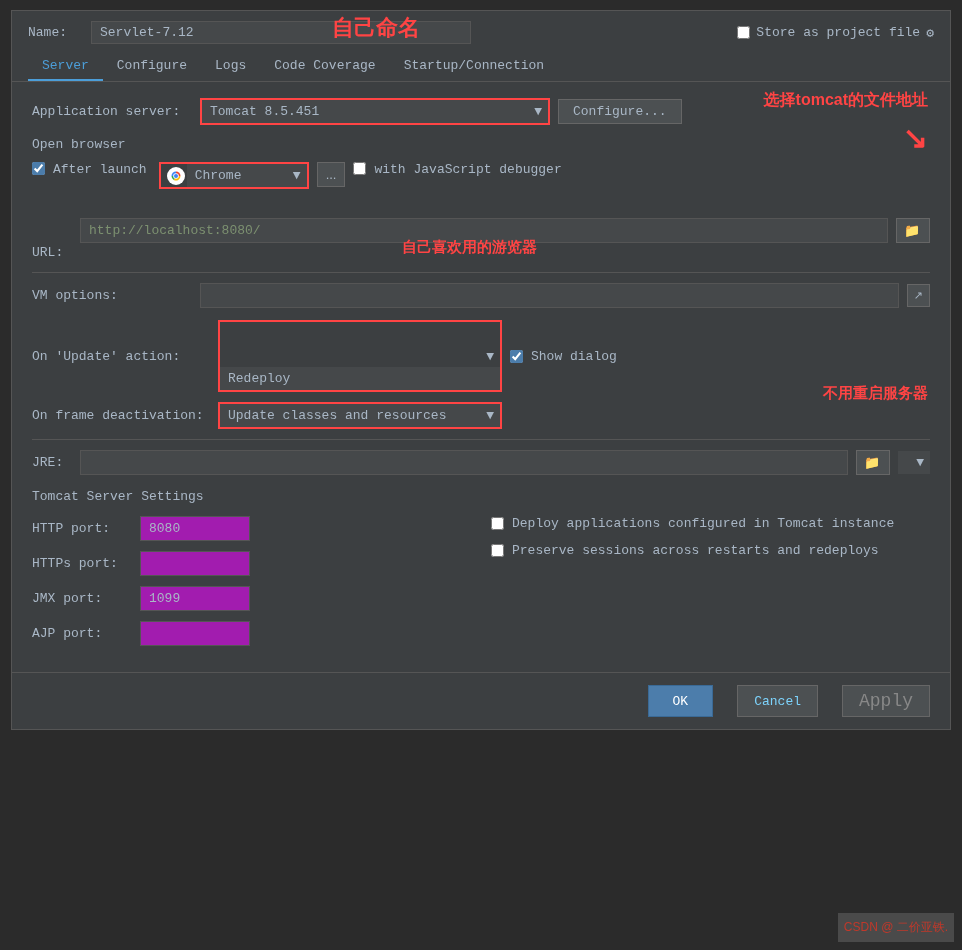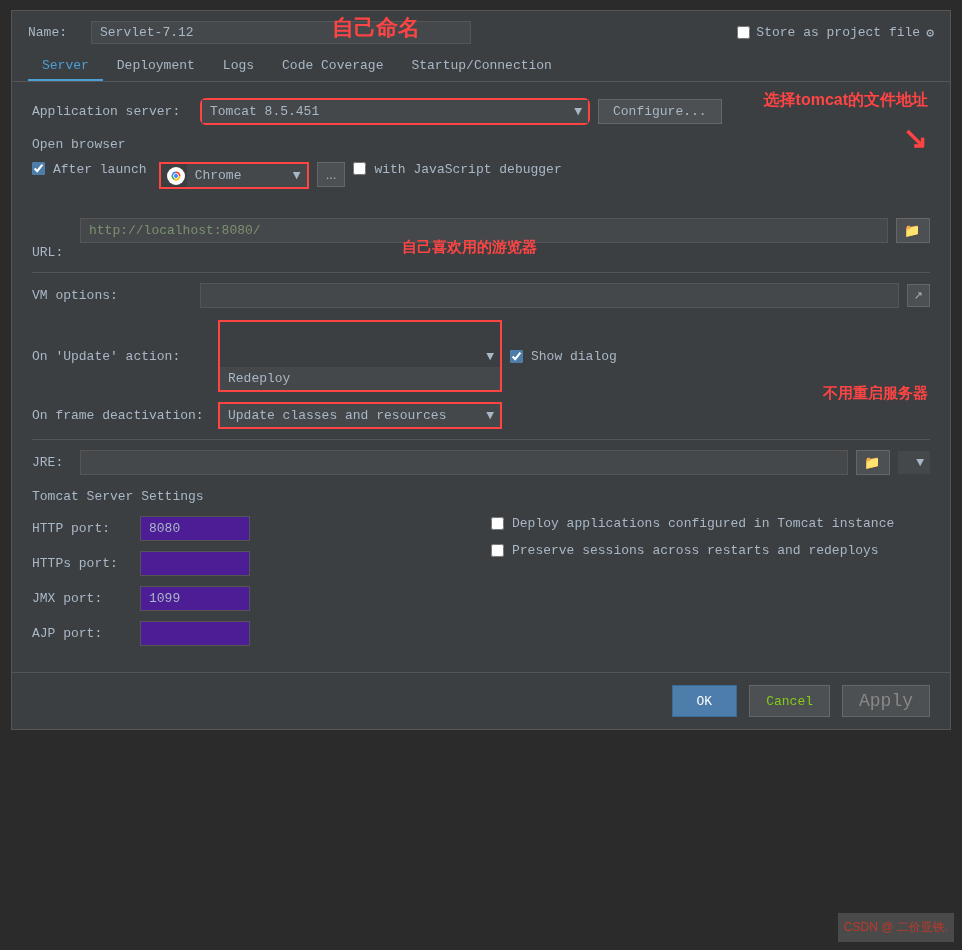--- a/index.html
+++ b/index.html
@@ -259,55 +259,55 @@
       display: flex;
       align-items: center;
       margin-bottom: 10px;
       gap: 8px;
     }
     .port-label {
       min-width: 100px;
       color: #a9b7c6;
     }
     .port-input {
-      background: #4c1d95;
+      background: #a21caf;
       border: 1px solid #555;
       color: #a9b7c6;
       padding: 4px 8px;
       font-family: 'Courier New', monospace;
       font-size: 13px;
       width: 110px;
     }
     .checkbox-row {
       display: flex;
       align-items: center;
       gap: 8px;
       margin-bottom: 10px;
     }
     .bottom-buttons {
       display: flex;
       justify-content: flex-end;
       padding: 12px 20px;
-      gap: 12px;
+      gap: 24px;
       border-top: 1px solid #555;
       background: #3c3f41;
     }
     .btn-ok {
       background: #4c7dab;
       border: 1px solid #3a6a96;
       color: white;
       padding: 5px 24px;
       cursor: pointer;
       font-size: 13px;
       font-family: 'Courier New', monospace;
     }
     .btn-cancel {
       background: #4c5052;
       border: 1px solid #666;
-      color: #84cc16;
+      color: #7dd3fc;
       padding: 5px 16px;
       cursor: pointer;
       font-size: 13px;
       font-family: 'Courier New', monospace;
     }
     .btn-apply {
       background: #4c5052;
       border: 1px solid #666;
       color: #888;
       padding: 5px 16px;
@@ -354,31 +354,31 @@
     <span class="chinese-annotation">自己命名</span>
     <div class="header-right">
       <input type="checkbox" class="checkbox-small" style="">
       <span class="store-label">Store as project file</span>
       <span class="gear-icon">⚙</span>
     </div>
   </div>
 
   <div class="tabs">
     <div class="tab active">Server</div>
-    <div class="tab">Deployment</div>
+    <div class="tab">Configure</div>
     <div class="tab">Logs</div>
     <div class="tab">Code Coverage</div>
     <div class="tab">Startup/Connection</div>
   </div>
 
   <div class="content" style="position:relative;">
 
     <div class="form-row">
       <span class="form-label">Application server:</span>
-      <div class="select-wrapper red-border" style="width:390px;border-radius:6px;">
+      <div class="select-wrapper red-border" style="width:350px;">
         <select class="select-inner" style="width:390px;">
           <option>Tomcat 8.5.451</option>
         </select>
         <span class="select-arrow">▼</span>
       </div>
       <button class="configure-btn">Configure...</button>
     </div>
 
     <div style="position:absolute; top:38px; right:22px; color:#ff4444; font-size:30px; font-weight:bold; font-family:sans-serif;">↘</div>
     <div style="position:absolute; top:8px; right:22px; color:#ff4444; font-size:16px; font-weight:bold; font-family:sans-serif; text-align:right; white-space:nowrap;">选择tomcat的文件地址</div>

